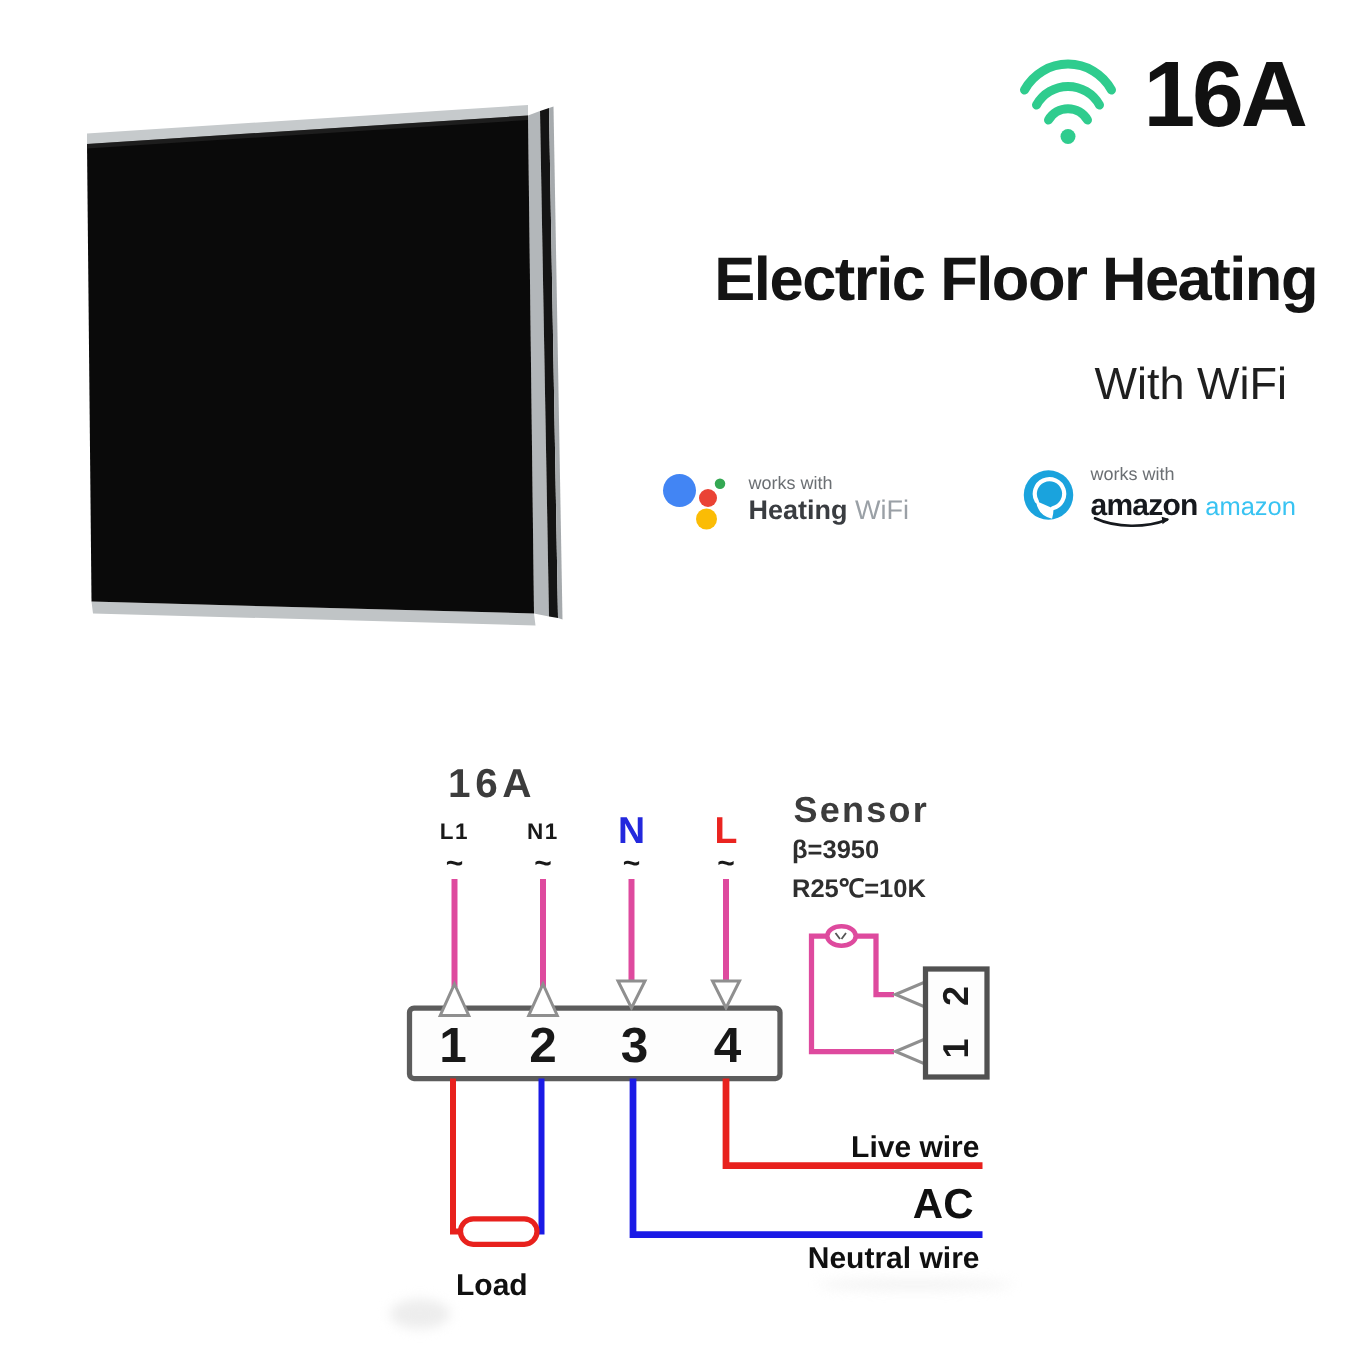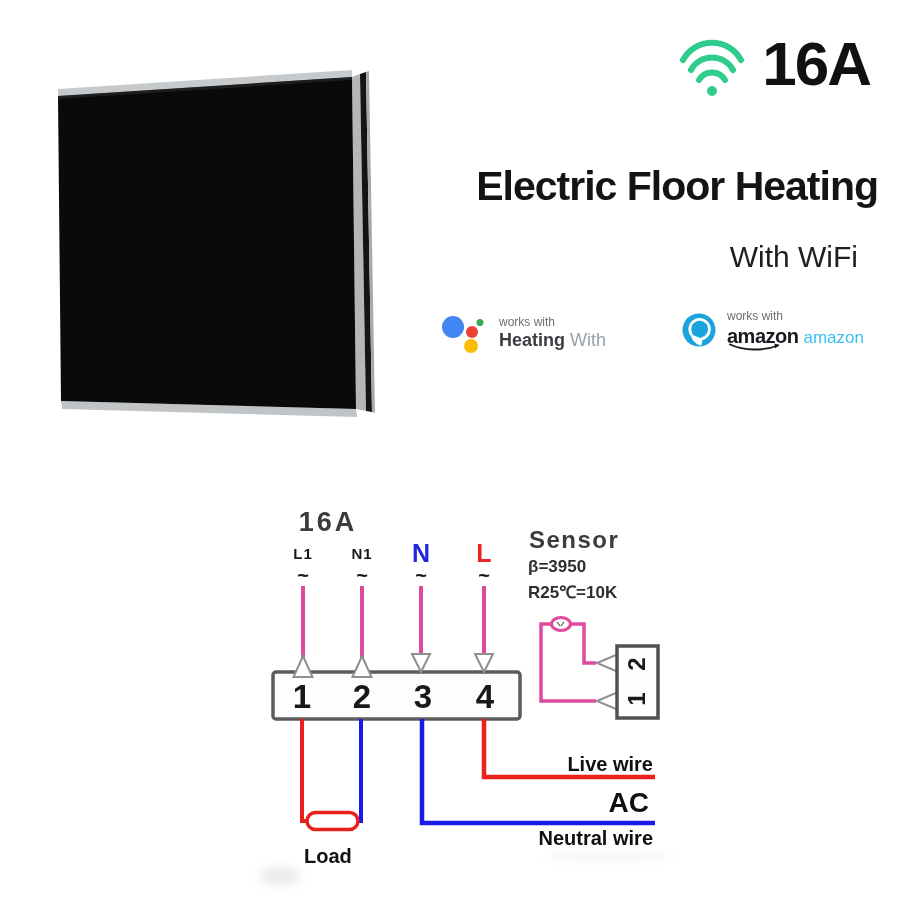--- a/index.html
+++ b/index.html
@@ -84,21 +84,21 @@
     <svg width="50" height="46" viewBox="0 0 50 46">
       <circle cx="12" cy="17" r="11" fill="#4285f4"></circle>
       <circle cx="31" cy="22" r="6" fill="#ea4335"></circle>
       <circle cx="39" cy="12.5" r="3.5" fill="#34a853"></circle>
       <circle cx="30" cy="36" r="7" fill="#fbbc05"></circle>
     </svg>
     <div class="badge-text">
       <span class="works-with">works with</span>
       <span class="brand-row">
         <span class="g-brand">Heating</span>
-        <span class="g-product">With</span>
+        <span class="g-product">WiFi</span>
       </span>
     </div>
   </div>
 
   <div class="abs badge badge-alexa">
     <svg width="38" height="42" viewBox="0 0 38 42">
       <circle cx="18" cy="22" r="16.5" fill="#1aa3dd"></circle>
       <path d="M10.2,26.2 A9.8,9.8 0 1 1 20.8,30.8" fill="none" stroke="#ffffff" stroke-width="2.8" stroke-linecap="round"></path>
       <path d="M10.2,26.2 C11,32 14.5,35.8 20,37.2 C20.6,35 20.9,32.8 20.8,30.8" fill="#ffffff" stroke="#ffffff" stroke-width="1"></path>
     </svg>

